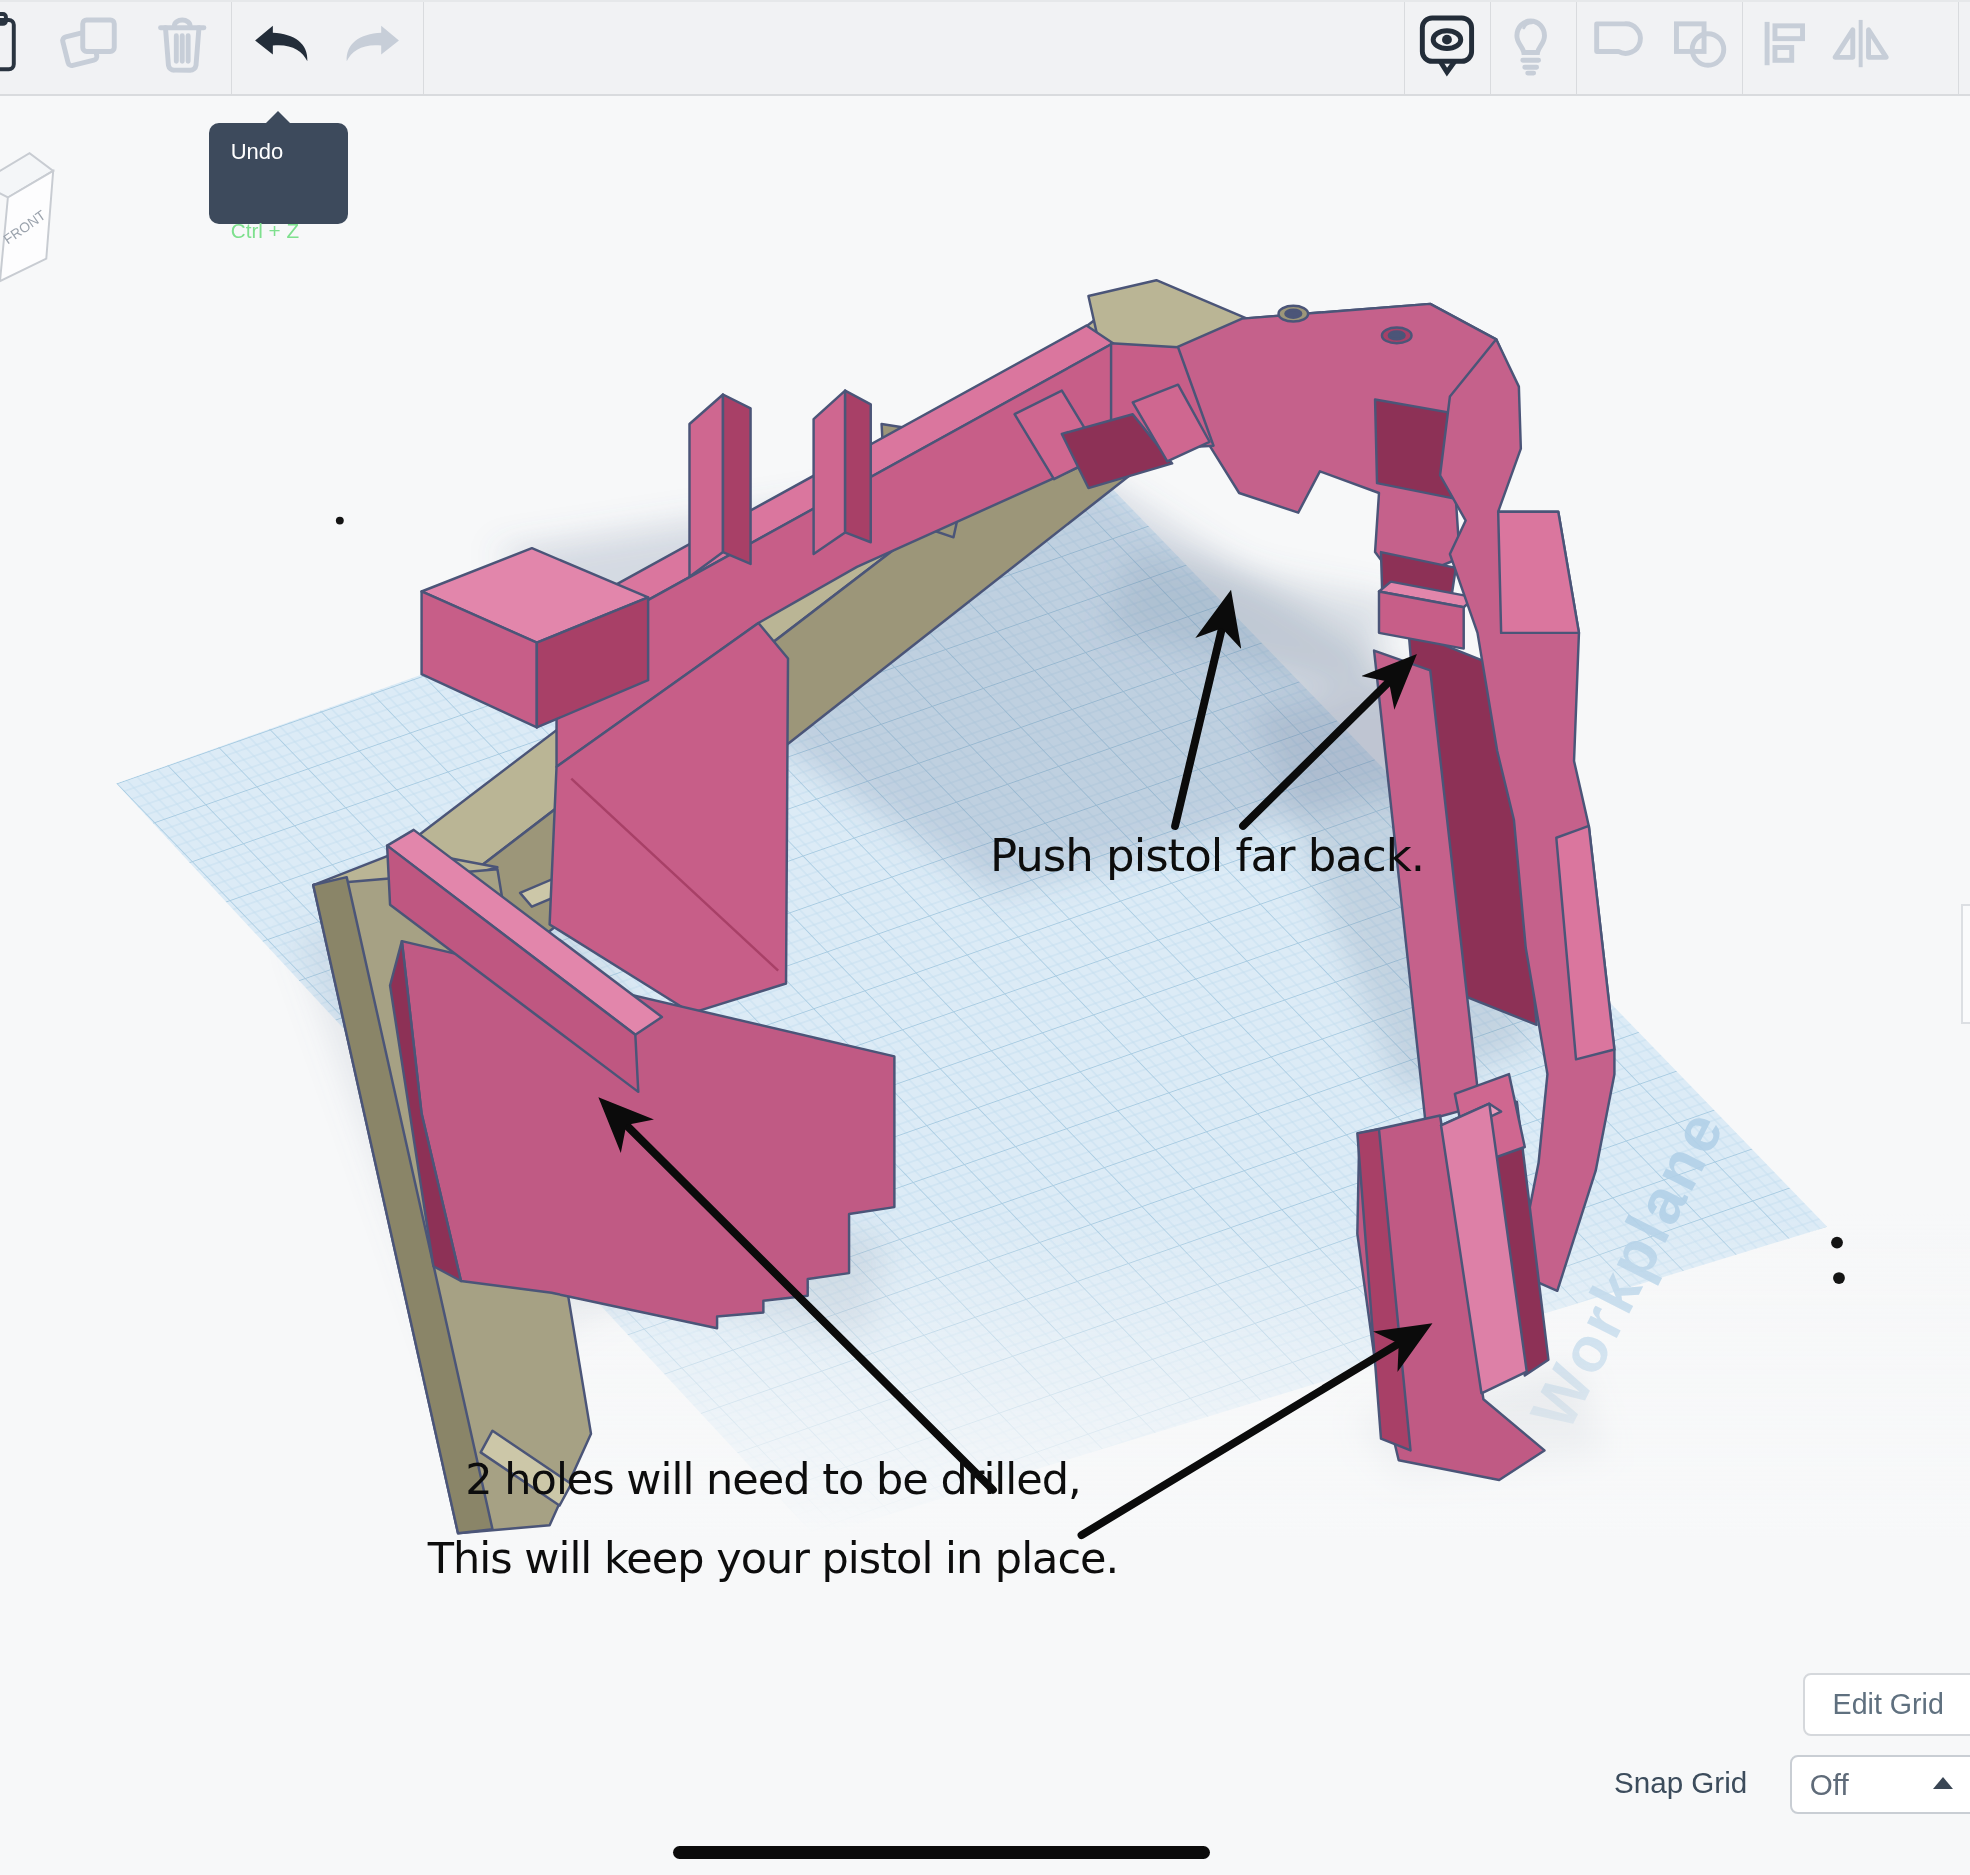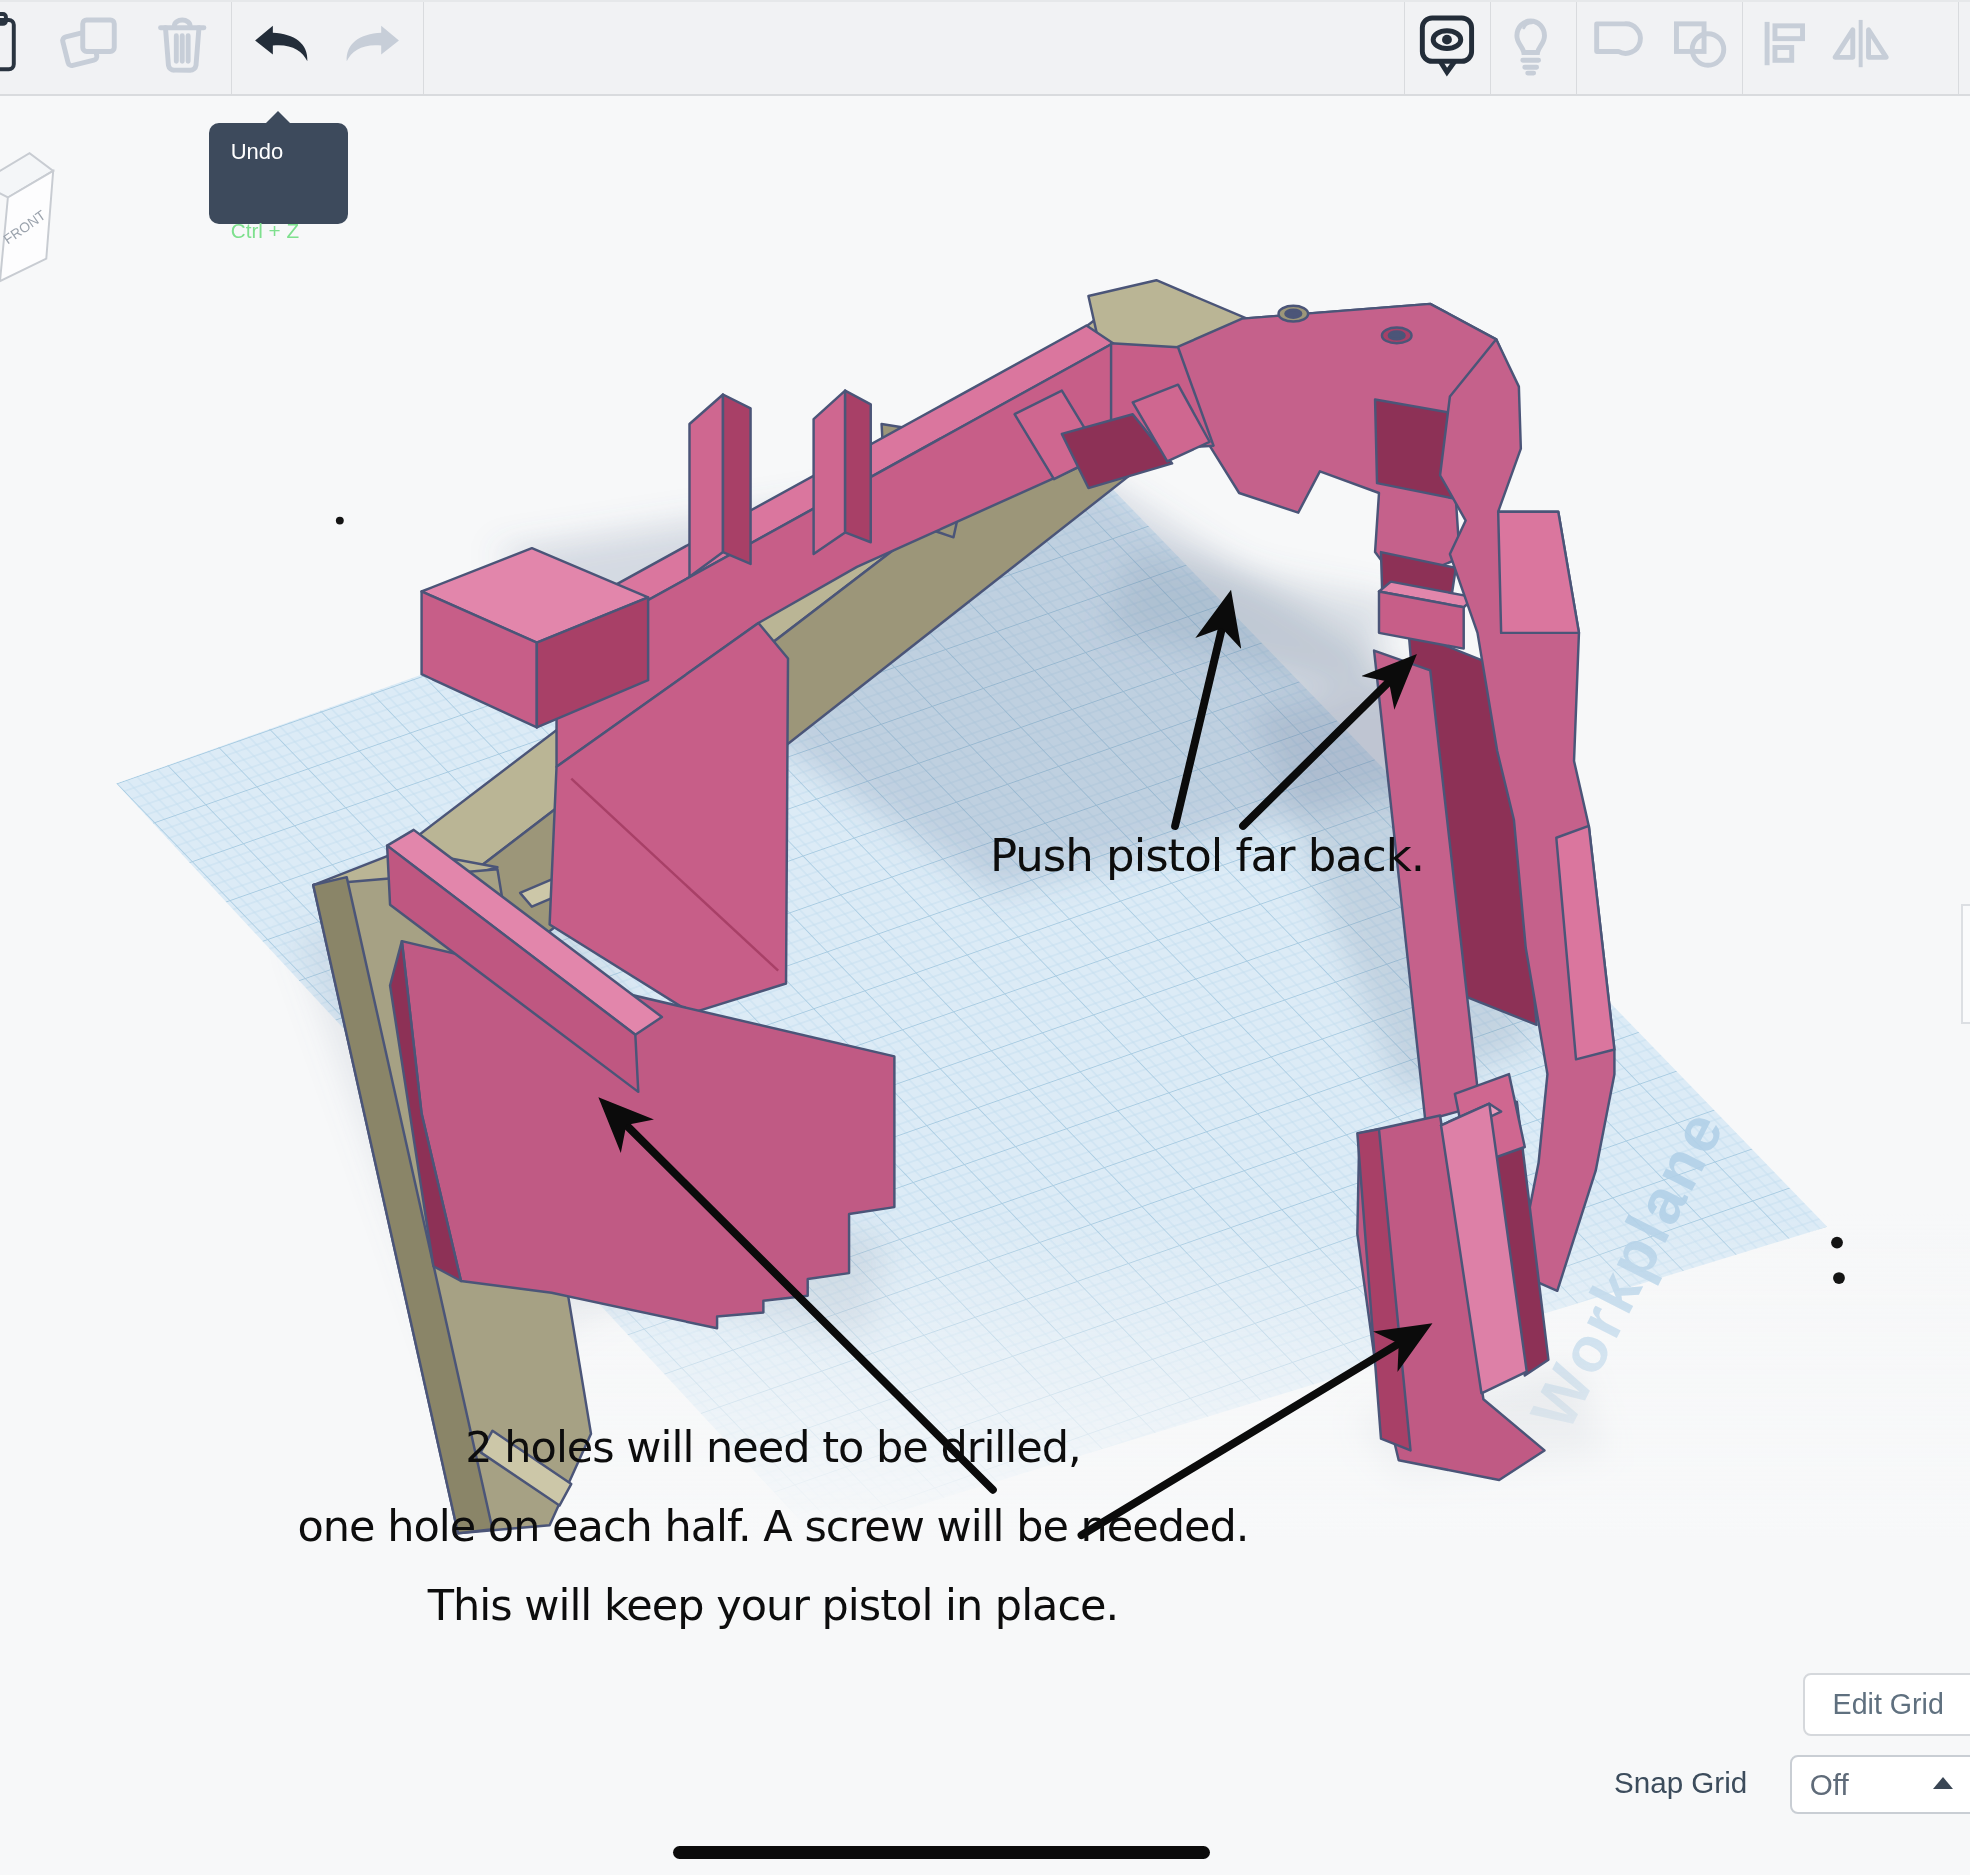--- a/index.html
+++ b/index.html
@@ -20,21 +20,21 @@
   .tooltip .tt-title{color:#ffffff;font-size:22px;line-height:29.6px;}
   .tooltip .tt-short{color:#7ee08e;font-size:20.7px;line-height:33px;margin-top:48px;}
 
   
   .scene{position:absolute;left:0;top:94px;width:1970px;height:1782px;}
 
   
   .hand{position:absolute;color:#0d0d0d;font-family:"DejaVu Sans",sans-serif;
         text-align:center;letter-spacing:-1px;}
   .hand-push{left:946px;top:829px;width:522px;font-size:45px;}
-  .hand-drill{left:177px;top:1408px;width:1192px;font-size:43px;line-height:79px;white-space:nowrap;}
+  .hand-drill{left:177px;top:1440px;width:1192px;font-size:43px;line-height:79px;white-space:nowrap;}
 
   
   .edit-grid-btn{position:absolute;left:1803px;top:1673px;width:197px;height:63px;
         background:#ffffff;border:2px solid #d5d8dc;border-radius:7.9px;box-sizing:border-box;
         color:#5f707f;font-size:28.6px;line-height:59px;padding-left:27.6px;}
   .snap-label{position:absolute;left:1614px;top:1766px;color:#3c4c5c;font-size:29.6px;}
   .snap-drop{position:absolute;left:1790px;top:1755px;width:197px;height:59px;
         background:#ffffff;border:2px solid #c9ced4;border-radius:7.9px;box-sizing:border-box;
         color:#5f6b79;font-size:29.6px;line-height:55px;padding-left:17.7px;}
   .snap-caret{position:absolute;left:1933px;top:1777px;width:0;height:0;
@@ -240,21 +240,20 @@
     <g fill="#141414">
       <circle cx="345" cy="528" r="4"></circle>
       <circle cx="1865" cy="1261" r="6"></circle>
       <circle cx="1867" cy="1297" r="6"></circle>
     </g>
   </svg>
 
   <div class="hand hand-push">Push pistol far back.</div>
   <div class="hand hand-drill">
     <div>2 holes will need to be drilled,</div>
-    <div>one hole on each half. A screw will be needed.</div>
     <div>This will keep your pistol in place.</div>
   </div>
 
   <div class="tooltip">
     <div class="tip-arrow"></div>
     <div class="tt-title">Undo</div>
     <div class="tt-short">Ctrl + Z</div>
   </div>
 
   <div class="edit-grid-btn">Edit Grid</div>

